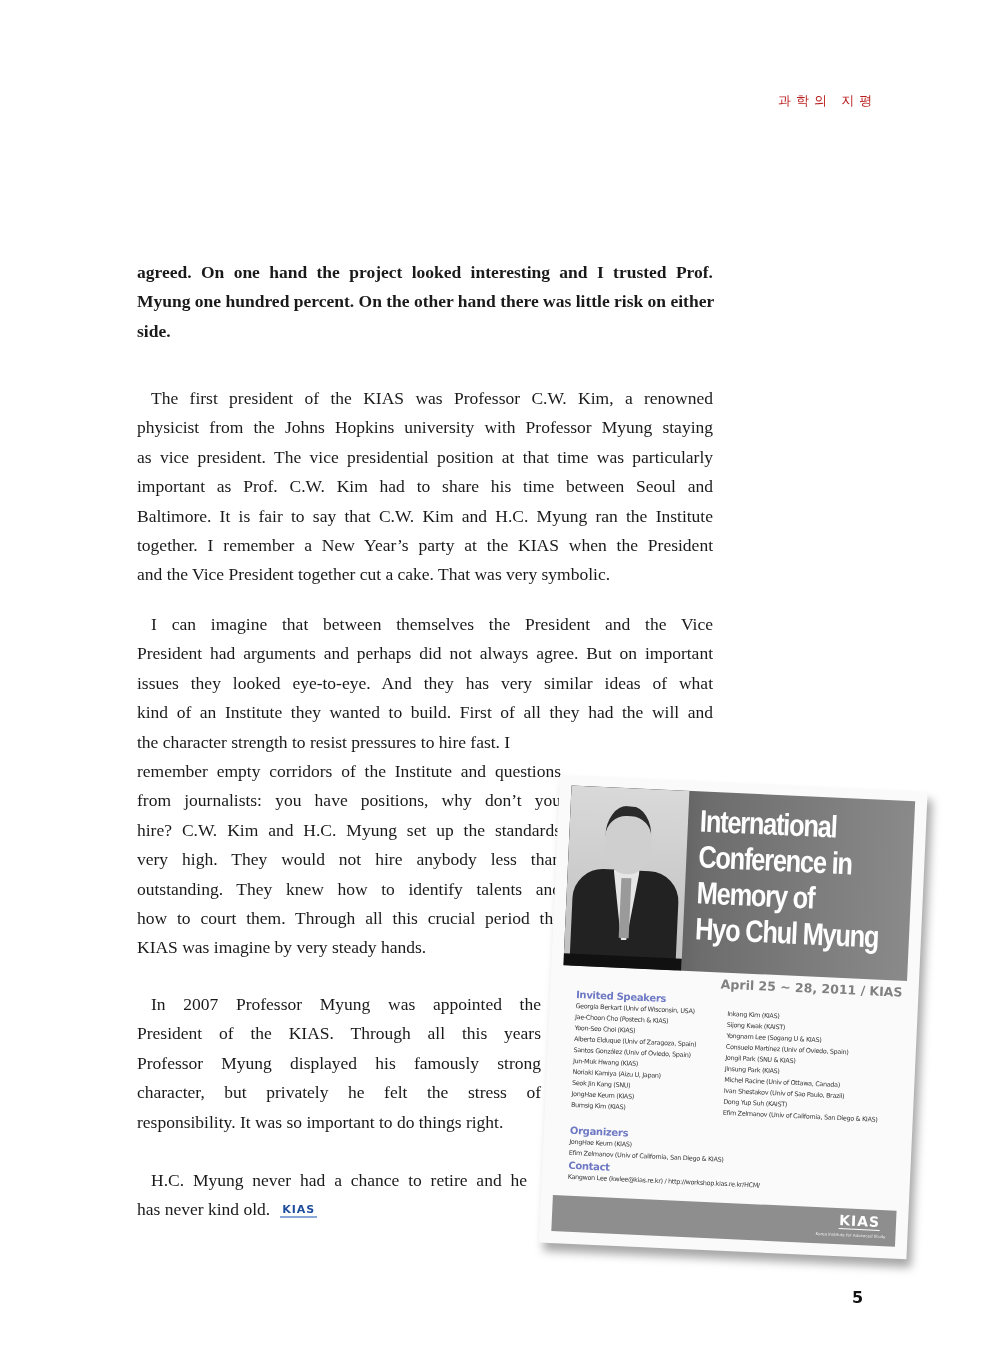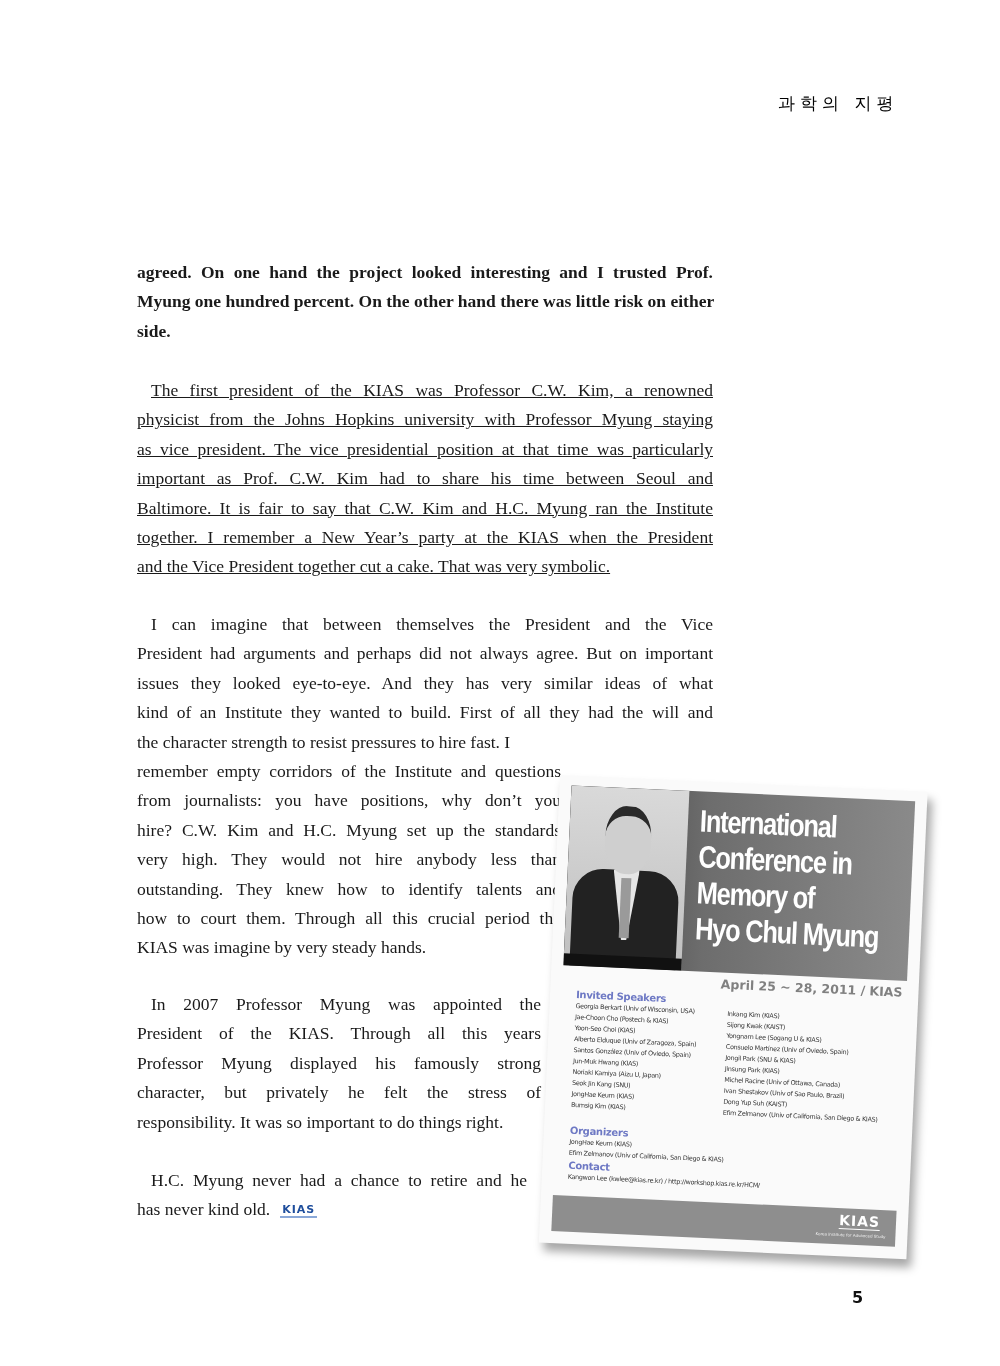--- a/index.html
+++ b/index.html
@@ -1,24 +1,24 @@
 <!DOCTYPE html>
 <html><head>
 <meta charset="utf-8">
 <style>
   html, body { margin: 0; padding: 0; background: #ffffff; }
   body { width: 1000px; height: 1366px; position: relative; overflow: hidden;
          font-family: "Liberation Serif", "DejaVu Serif", serif; color: #1a1a1a; }
   .running-head { position: absolute; top: 92px; left: 778px; font-family: "DejaVu Sans", sans-serif;
-                  font-size: 17px; letter-spacing: 5px; color: #000000; }
+                  font-size: 13px; letter-spacing: 5px; color: #b91c1c; }
   .para { position: absolute; left: 137px; font-size: 17.5px; line-height: 29.4px; margin: 0; }
   .para .ln { display: block; white-space: nowrap; text-align: justify; text-align-last: justify; }
   .para .ln.last { text-align-last: left; }
   .p1 { top: 258px; width: 576px; font-weight: bold; }
-  .p2 { top: 376px; width: 576px; text-decoration: underline; }
+  .p2 { top: 384px; width: 576px; }
   .p3 { top: 610px; width: 576px; }
   .p3 .narrow { width: 424px; }
   .p4 { top: 990px; width: 404px; }
   .p5 { top: 1166px; width: 390px; }
   .indent { padding-left: 14px; }
   .kias-mark { display: inline-block; margin-left: 10px; font-family: "DejaVu Sans", sans-serif;
                font-weight: bold; font-size: 11px; color: #1f4e9c; letter-spacing: 1px;
                border-bottom: 2px solid #8aa8d8; line-height: 12px; vertical-align: 2px; padding: 0 2px; }
   .page-number { position: absolute; top: 1288px; left: 852px; font-family: "DejaVu Sans", sans-serif;
                  font-weight: bold; font-size: 16px; color: #111; }

